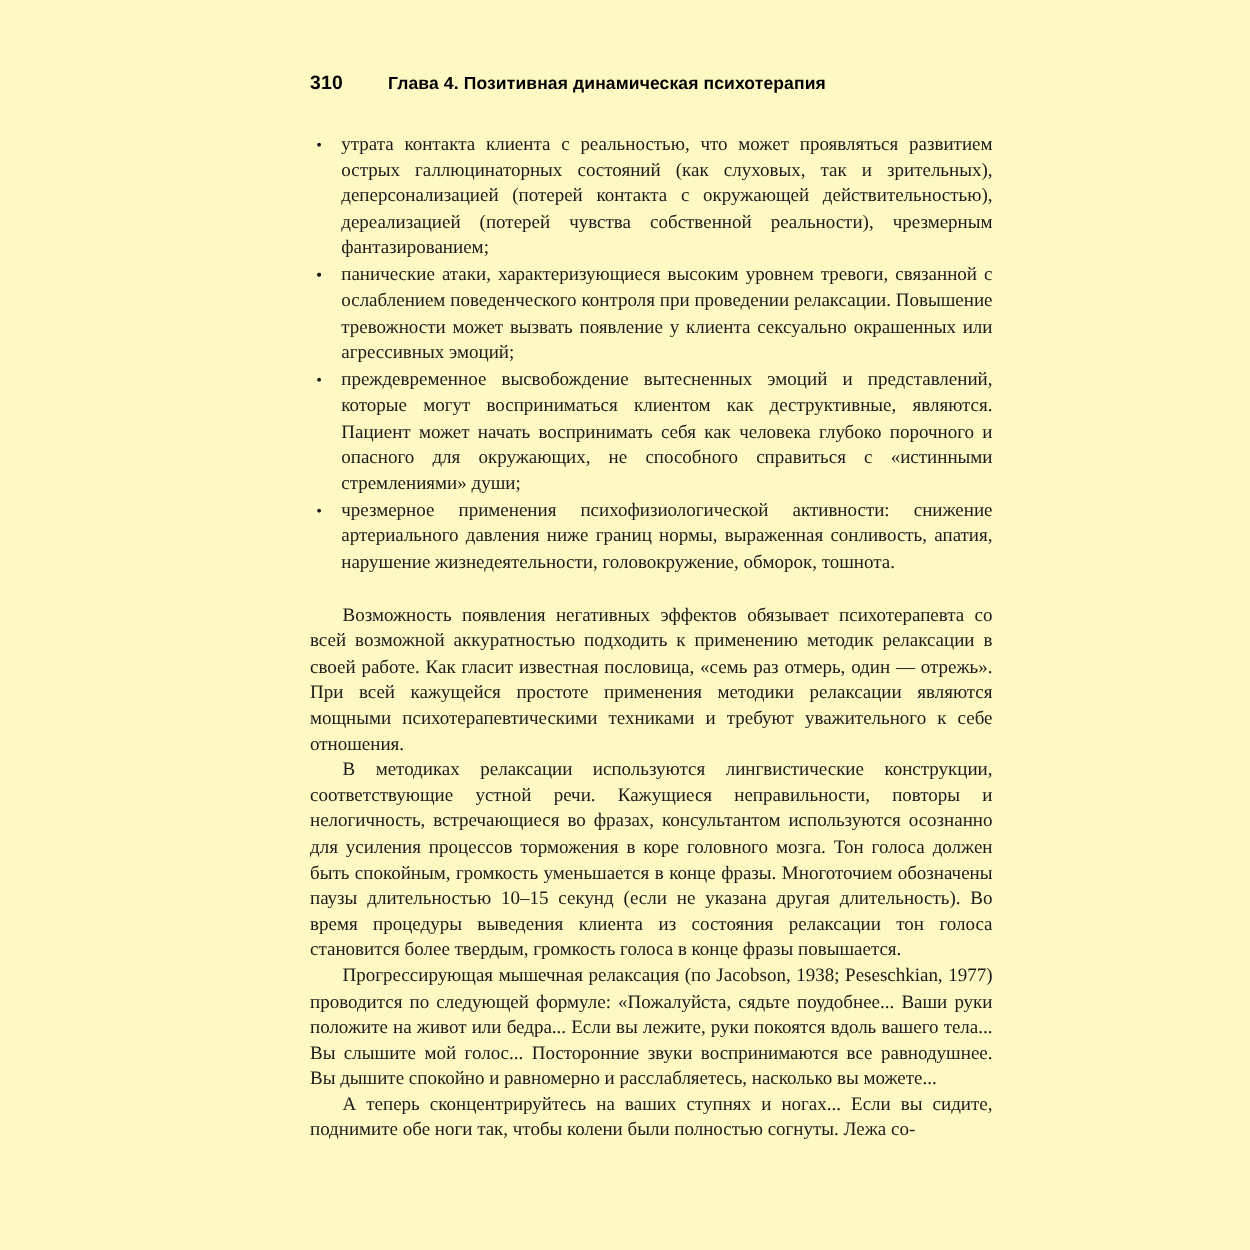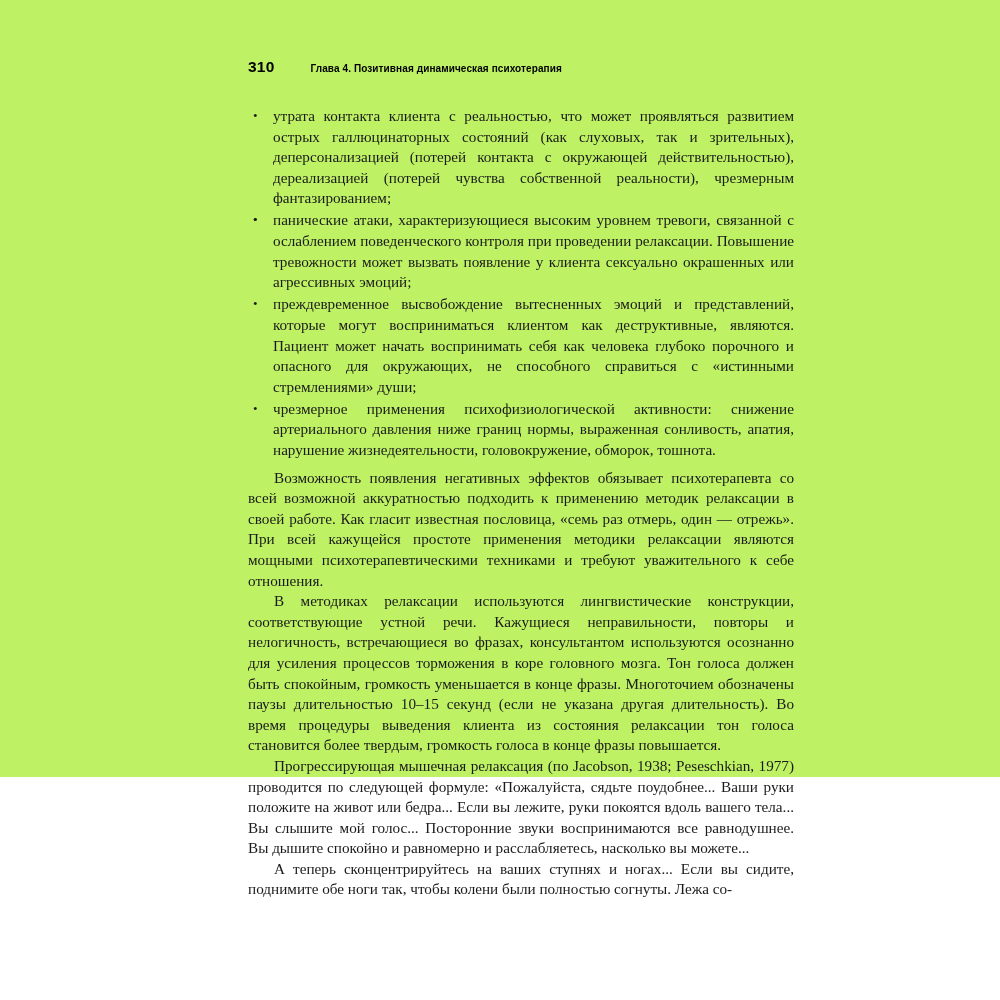--- a/index.html
+++ b/index.html
@@ -9,22 +9,22 @@
   }
   body {
     width: 1000px;
     height: 1000px;
     font-family: "Liberation Serif", serif;
     color: #1a1a1a;
   }
   .page {
     position: relative;
     width: 1000px;
-    height: 777px;
-    background: #bef264;
+    height: 1000px;
+    background: #fef9c3;
     box-sizing: border-box;
   }
   .content {
     position: absolute;
     left: 248px;
     top: 58px;
     width: 546px;
   }
   .header {
     display: flex;
@@ -33,21 +33,21 @@
     margin-bottom: 30px;
   }
   .header .folio {
     font-size: 15.5px;
     font-weight: bold;
     letter-spacing: 0.2px;
     color: #000;
   }
   .header .running-title {
     margin-left: 36px;
-    font-size: 10px;
+    font-size: 14px;
     font-weight: bold;
     color: #000;
     letter-spacing: 0.1px;
     white-space: nowrap;
   }
   ul.bullets {
     list-style: none;
     margin: 0 0 0 0;
     padding: 0;
   }
@@ -74,21 +74,21 @@
     text-align: justify;
     text-justify: inter-word;
     margin: 0;
     text-indent: 26px;
     hyphens: manual;
   }
   p.first-para {
     margin-top: 7px;
   }
   .body-block {
-    margin-top: 7px;
+    margin-top: 22px;
   }
 </style>
 </head>
 <body>
 
 <div class="page">
   <div class="content">
 
     <div class="header">
       <span class="folio">310</span>

